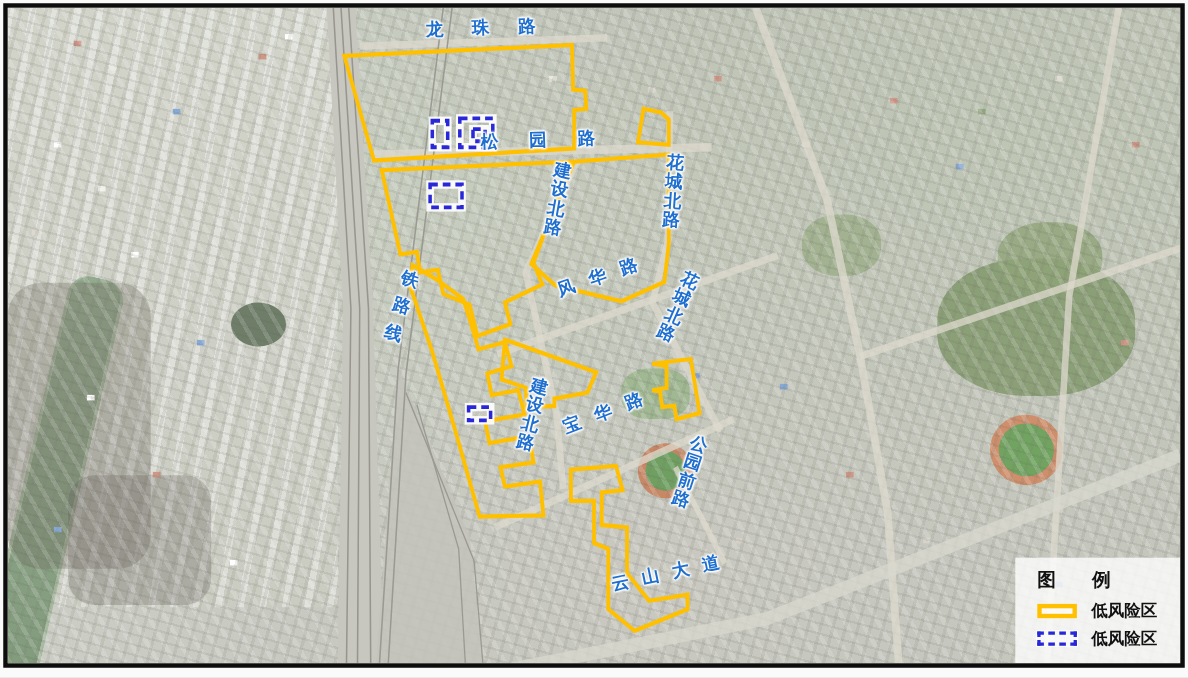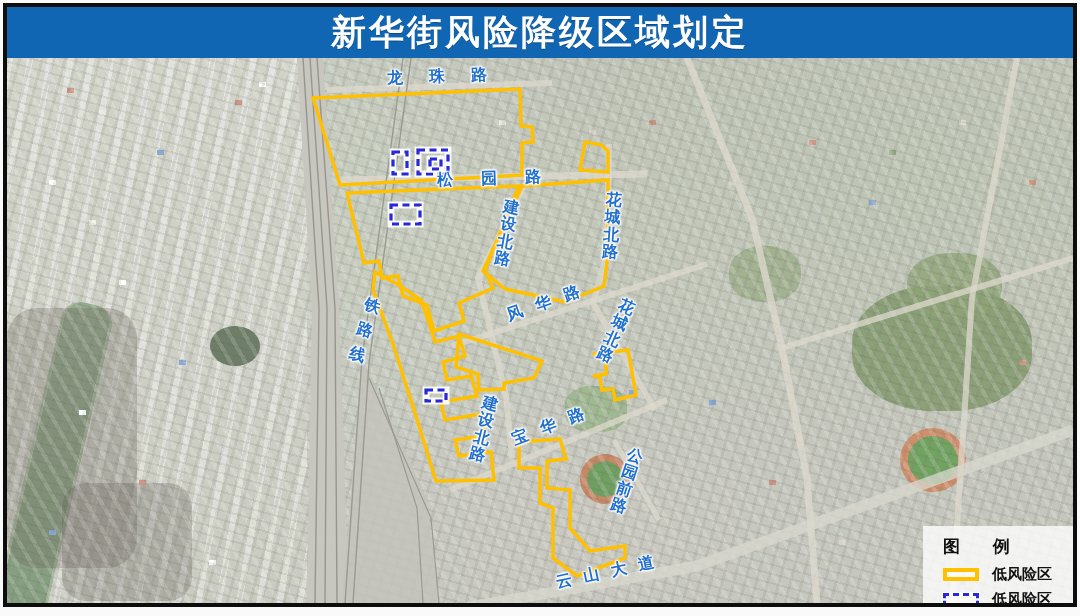--- a/index.html
+++ b/index.html
@@ -71,39 +71,36 @@
       1012px 302px 0 #c98b78, 882px 92px 0 #8aa074, 582px 72px 0 #d0ccc2, 622px 332px 0 #7b9fd0,
       662px 482px 0 #d0ccc2, 492px 62px 0 #e8e6de;}
   .overlay-svg{position:absolute;inset:0;width:100%;height:100%;z-index:3;}
   .road-label{
     position:absolute;z-index:5;color:var(--roadblue);font-weight:700;font-size:16px;
     white-space:nowrap;transform-origin:center;
     text-shadow:0 0 2px #fff,0 0 3px #fff,1px 1px 2px #fff,-1px -1px 2px #fff,1px -1px 2px #fff,-1px 1px 2px #fff;
   }
   .road-label.vertical{display:flex;flex-direction:column;align-items:center;line-height:1.08;}
   .legend{
-    position:absolute;right:0;bottom:0;z-index:10;width:150px;height:77px;
+    position:absolute;right:0;bottom:0;z-index:10;width:150px;height:96px;
     background:rgba(252,252,252,.82);padding:9px 10px 8px 20px;
   }
   .legend-title{font-size:17px;font-weight:700;color:#111;letter-spacing:14px;margin-bottom:7px;}
   .legend-row{display:flex;align-items:center;margin-bottom:6px;}
   .swatch{width:36px;height:13px;flex:0 0 36px;margin-right:13px;background:rgba(255,255,255,.5);}
   .swatch-low{border:4px solid var(--low);}
   .swatch-medium{border:3px dashed var(--med);box-shadow:0 0 0 1px rgba(255,255,255,.9);}
   .legend-label{font-size:15px;font-weight:700;color:#111;}
 </style>
 </head>
 <body>
 
 <div class="page">
   <div class="frame">
 
-    <div class="titlebar">
-      <div class="page-title">新华街风险降级区域划定</div>
-    </div>
 
     <div class="map">
 
       <div class="patch left-industrial"></div>
       <div class="patch river"></div>
       <div class="patch pond"></div>
       <div class="patch village-a"></div>
       <div class="patch village-b"></div>
       <div class="patch park-right"></div>
       <div class="patch park-right2"></div>

